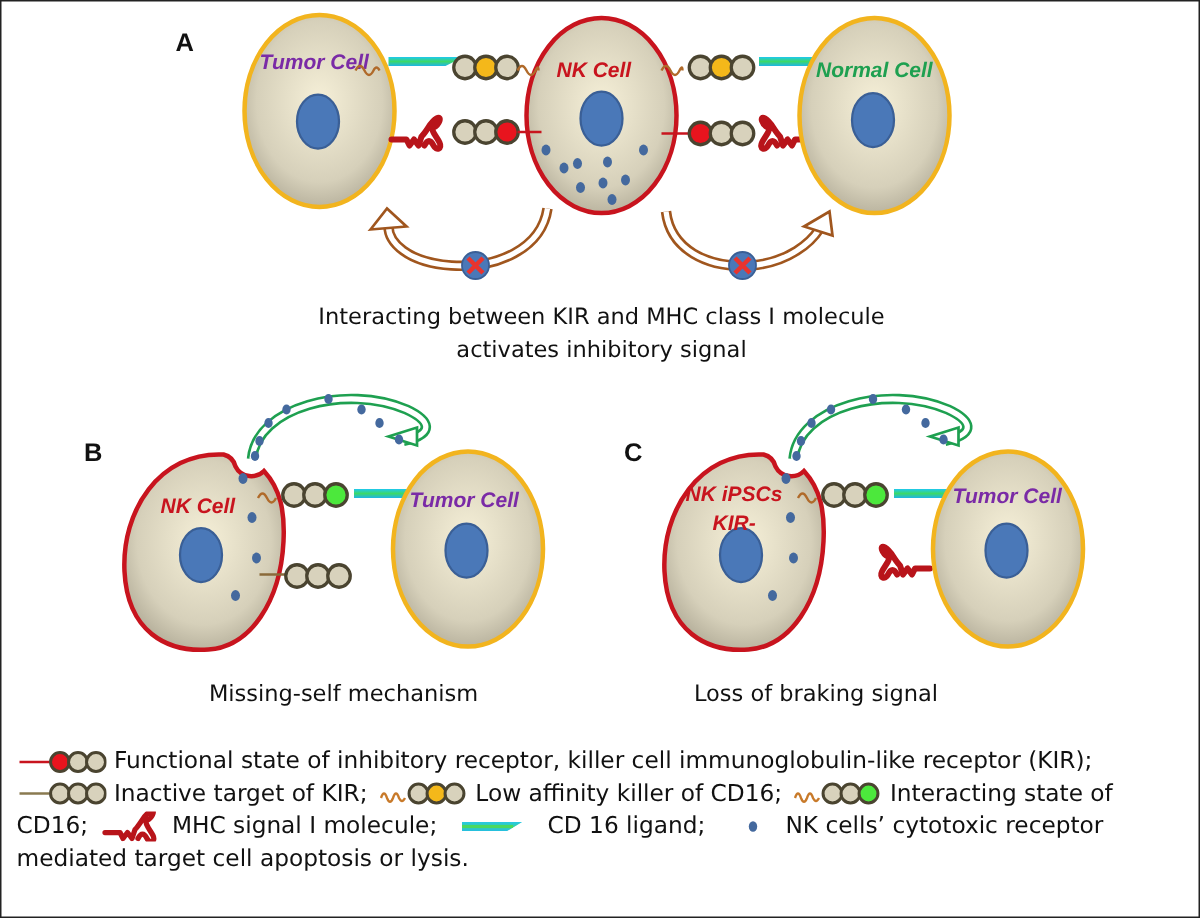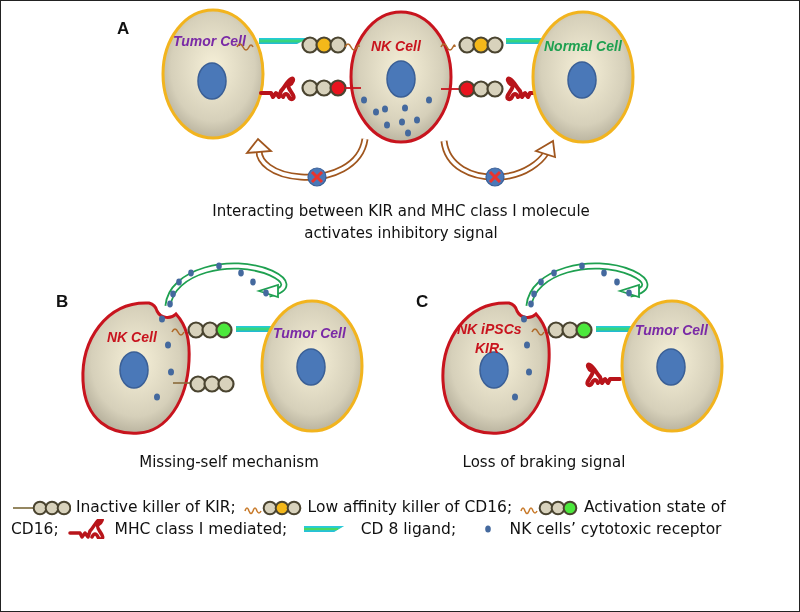--- a/index.html
+++ b/index.html
@@ -228,58 +228,70 @@
     <ellipse cx="670" cy="366" rx="14" ry="18" fill="#4a78b8" stroke="#3a5f96" stroke-width="1.5"></ellipse>
     <text class="cell-label" x="634" y="334" fill="#7a2aa6">Tumor Cell</text>
   </g>
 
   <text class="caption" x="543" y="466" text-anchor="middle">Loss of braking signal</text>
 </svg>
 
 <div id="legend">
   <div>
     <svg class="lg-ic" width="60" height="16">
+      <line x1="2" y1="8" x2="22" y2="8" stroke="#c8141e" stroke-width="1.8"></line>
+      <circle cx="29" cy="8" r="6.3" fill="#e8141e" stroke="#4a4430" stroke-width="2"></circle>
+      <circle cx="41" cy="8" r="6.3" fill="#d8d2bc" stroke="#4a4430" stroke-width="2"></circle>
+      <circle cx="53" cy="8" r="6.3" fill="#d8d2bc" stroke="#4a4430" stroke-width="2"></circle>
+    </svg>
+    <span>Functional state of inhibitory receptor, killer cell immunoglobulin-like receptor (KIR);</span>
+  </div>
+  <div>
+    <svg class="lg-ic" width="60" height="16">
       <line x1="2" y1="8" x2="22" y2="8" stroke="#8a7a50" stroke-width="1.8"></line>
       <circle cx="29" cy="8" r="6.3" fill="#d8d2bc" stroke="#4a4430" stroke-width="2"></circle>
       <circle cx="41" cy="8" r="6.3" fill="#d8d2bc" stroke="#4a4430" stroke-width="2"></circle>
       <circle cx="53" cy="8" r="6.3" fill="#d8d2bc" stroke="#4a4430" stroke-width="2"></circle>
     </svg>
-    <span>Inactive killer of KIR;</span>
+    <span>Inactive target of KIR;</span>
     <svg class="lg-ic" width="62" height="16">
       <path d="M4,11 q2,-6 4,0 q2,5 4,0 q2,-6 4,0 q2,4 4,0" fill="none" stroke="#c87a2a" stroke-width="1.6"></path>
       <circle cx="29" cy="8" r="6.3" fill="#d8d2bc" stroke="#4a4430" stroke-width="2"></circle>
       <circle cx="41" cy="8" r="6.3" fill="#f4b81a" stroke="#4a4430" stroke-width="2"></circle>
       <circle cx="53" cy="8" r="6.3" fill="#d8d2bc" stroke="#4a4430" stroke-width="2"></circle>
     </svg>
     <span>Low affinity killer of CD16;</span>
     <svg class="lg-ic" width="62" height="16">
       <path d="M4,11 q2,-6 4,0 q2,5 4,0 q2,-6 4,0 q2,4 4,0" fill="none" stroke="#c87a2a" stroke-width="1.6"></path>
       <circle cx="29" cy="8" r="6.3" fill="#d8d2bc" stroke="#4a4430" stroke-width="2"></circle>
       <circle cx="41" cy="8" r="6.3" fill="#d8d2bc" stroke="#4a4430" stroke-width="2"></circle>
       <circle cx="53" cy="8" r="6.3" fill="#4ce83c" stroke="#4a4430" stroke-width="2"></circle>
     </svg>
-    <span>Activation state of</span>
+    <span>Interacting state of</span>
   </div>
   <div>
     <span>CD16;</span>
     <svg class="lg-ic" width="46" height="20">
       <g transform="translate(22,10)">
         <path d="M-16,4 L-6,4 L-4,8 L-1,4 L2,8 L4,2 C8,-2 10,-8 14,-10 C18,-12 16,-6 12,-4 C10,-2 14,2 16,6 C18,10 14,12 12,8 C10,4 8,4 6,8" fill="none" stroke="#b8141a" stroke-width="3.5" stroke-linecap="round" stroke-linejoin="round"></path>
       </g>
     </svg>
-    <span>MHC class I mediated;</span>
+    <span>MHC signal I molecule;</span>
     &nbsp;
     <svg class="lg-ic" width="44" height="12">
       <path d="M2,3 L42,3 L32,9 L2,9 Z" fill="url(#lig)"></path>
       <path d="M2,3 L42,3 L32,9 L2,9 Z" fill="#2cc8e0" opacity="0.5"></path>
       <rect x="2" y="5" width="34" height="2" fill="#4ad860"></rect>
     </svg>
     &nbsp;
-    <span>CD 8 ligand;</span>
+    <span>CD 16 ligand;</span>
     &nbsp;&nbsp;&nbsp;
     <svg class="lg-ic" width="14" height="14">
       <ellipse cx="7" cy="7" rx="2.8" ry="3.5" fill="#44699e"></ellipse>
     </svg>
     &nbsp;
     <span>NK cells’ cytotoxic receptor</span>
   </div>
+  <div>
+    <span>mediated target cell apoptosis or lysis.</span>
+  </div>
 </div>
 </div>
 
 </body></html>

